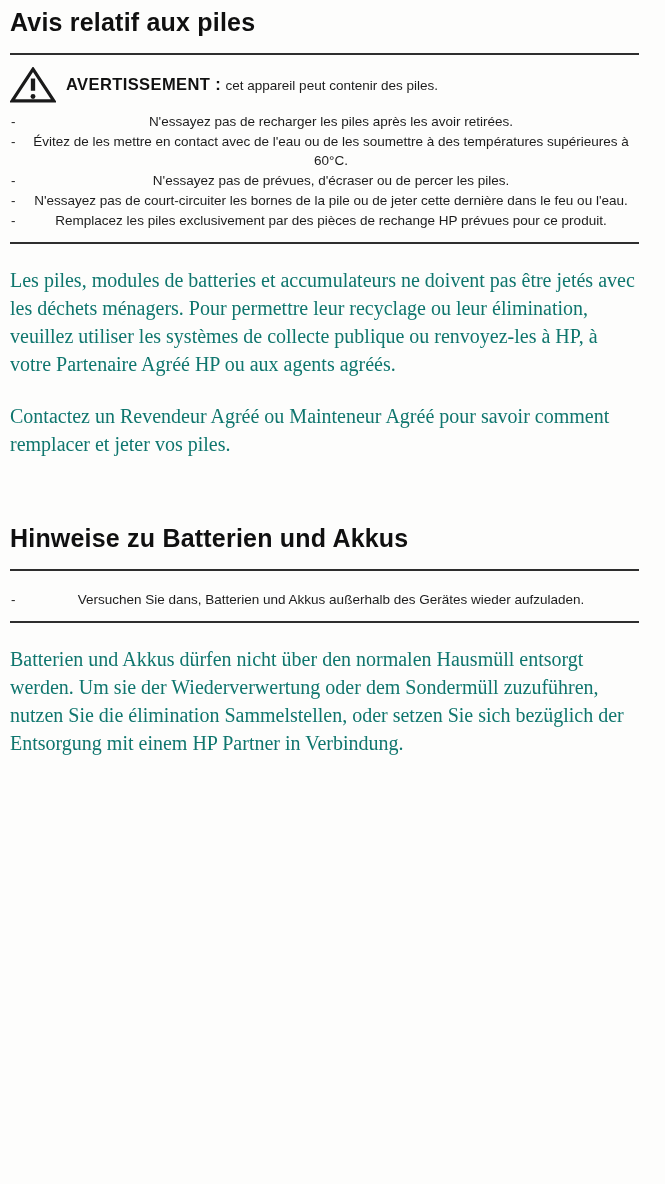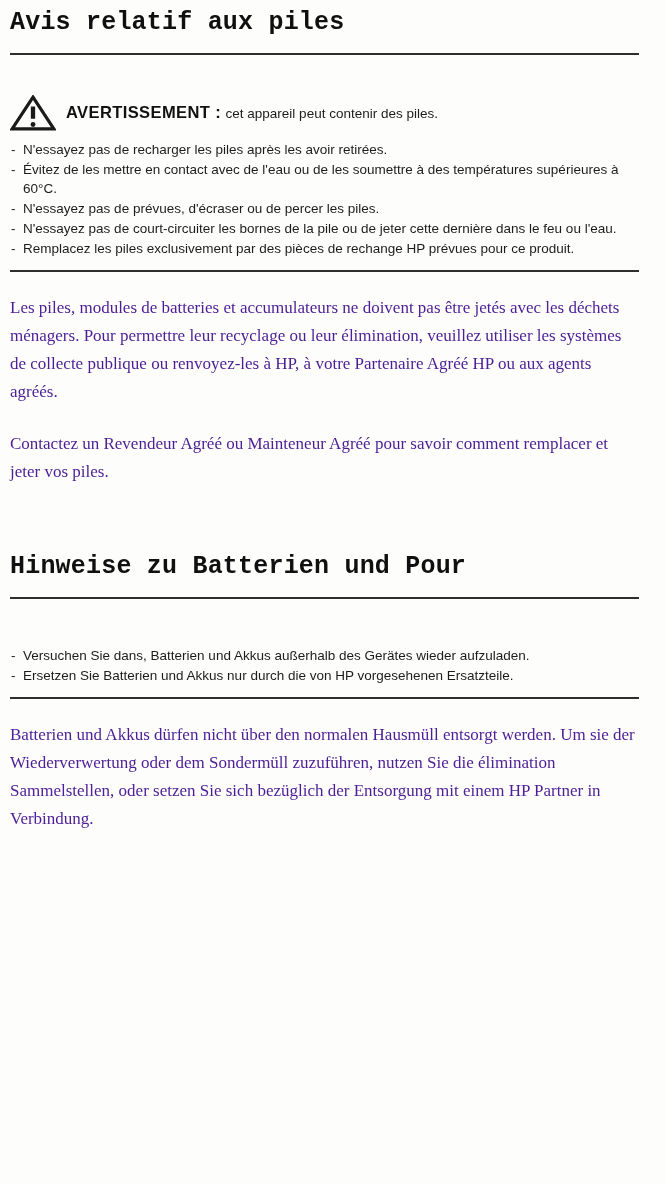--- a/index.html
+++ b/index.html
@@ -12,37 +12,36 @@
     font-family: "Liberation Serif", serif;
     -webkit-font-smoothing: antialiased;
   }
   .page {
     padding: 8px 26px 24px 10px;
   }
   .section { }
   .section + .section { margin-top: 66px; }
 
   .section-heading {
-    font-family: Liberation Mono, monospace;
+    font-family: Liberation Sans, sans-serif;
     font-size: 25px;
     font-weight: bold;
     letter-spacing: 0.2px;
     color: #101010;
     margin: 0 0 16px 0;
   }
 
   .rule {
     border-top: 2px solid #2e2e2e;
     height: 0;
     width: 100%;
   }
 
   .warning-area {
     padding: 9px 0 10px 0;
-    margin-top: 28px;
   }
 
   .warn-head {
     font-family: "Liberation Sans", sans-serif;
     margin: 2px 0 6px 0;
   }
   .warn-icon {
     float: left;
     width: 46px;
     height: 36px;
@@ -62,38 +61,39 @@
   }
 
   .warn-bullets {
     clear: both;
     list-style: none;
     margin: 10px 0 2px 0;
     padding: 0;
     font-family: "Liberation Sans", sans-serif;
     font-size: 13.5px;
     line-height: 19px;
+    text-align: center;
   }
   .warn-bullets li {
     position: relative;
     padding-left: 13px;
     margin-bottom: 1px;
   }
   .warn-bullets li::before {
     content: "-";
     position: absolute;
     left: 1px;
     top: 0;
   }
 
   .body-paragraph {
-    font-size: 17px;
+    font-size: 20px;
     line-height: 28px;
     margin: 24px 0 0 0;
-    color: #4c1d95;
+    color: #0f766e;
   }
   .body-paragraph:first-of-type { margin-top: 22px; }
 </style>
 </head>
 <body>
 
 <div class="page">
 
   <div class="section">
     <h1 class="section-heading">Avis relatif aux piles</h1>
@@ -121,28 +121,27 @@
       </ul>
     </div>
 
     <div class="rule"></div>
 
     <p class="body-paragraph">Les piles, modules de batteries et accumulateurs ne doivent pas être jetés avec les déchets ménagers. Pour permettre leur recyclage ou leur élimination, veuillez utiliser les systèmes de collecte publique ou renvoyez-les à HP, à votre Partenaire Agréé HP ou aux agents agréés.</p>
     <p class="body-paragraph">Contactez un Revendeur Agréé ou Mainteneur Agréé pour savoir comment remplacer et jeter vos piles.</p>
   </div>
 
   <div class="section">
-    <h1 class="section-heading">Hinweise zu Batterien und Pour</h1>
+    <h1 class="section-heading">Hinweise zu Batterien und Akkus</h1>
 
     <div class="rule"></div>
 
     <div class="warning-area">
       <ul class="warn-bullets">
         <li>Versuchen Sie dans, Batterien und Akkus außerhalb des Gerätes wieder aufzuladen.</li>
-        <li>Ersetzen Sie Batterien und Akkus nur durch die von HP vorgesehenen Ersatzteile.</li>
       </ul>
     </div>
 
     <div class="rule"></div>
 
     <p class="body-paragraph">Batterien und Akkus dürfen nicht über den normalen Hausmüll entsorgt werden. Um sie der Wiederverwertung oder dem Sondermüll zuzuführen, nutzen Sie die élimination Sammelstellen, oder setzen Sie sich bezüglich der Entsorgung mit einem HP Partner in Verbindung.</p>
   </div>
 
 </div>
 

